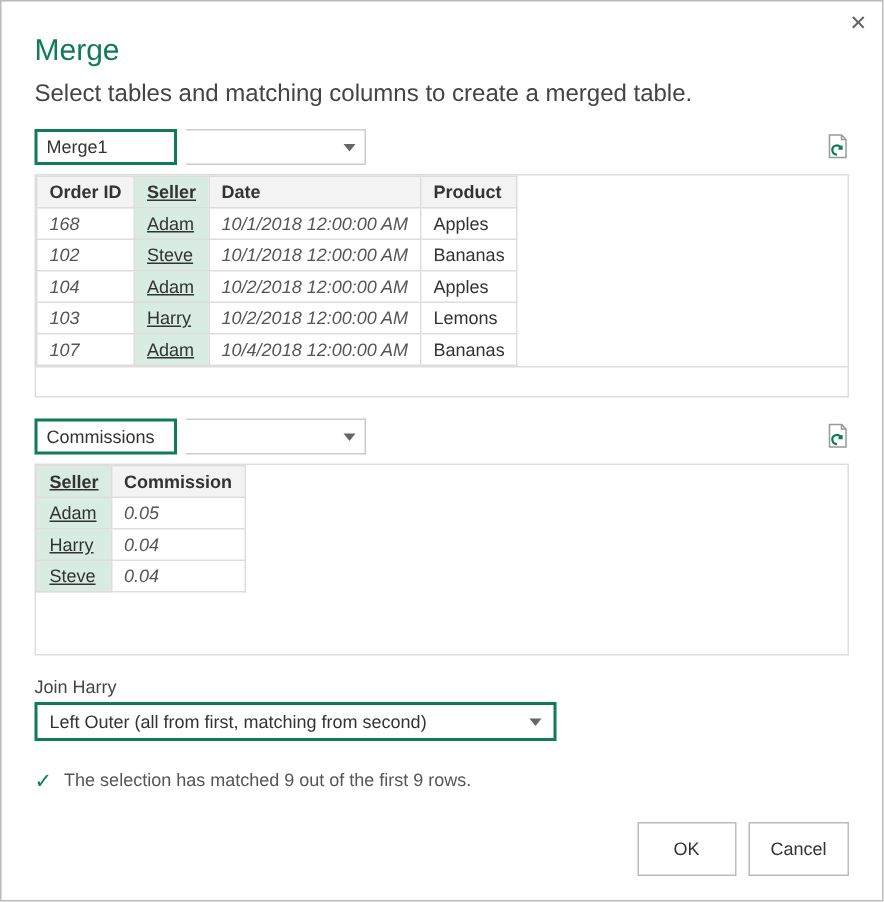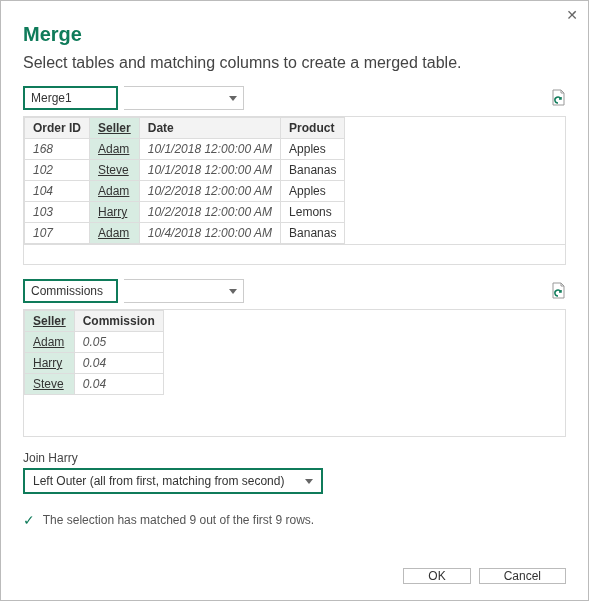--- a/index.html
+++ b/index.html
@@ -20,21 +20,21 @@
   }
   .close-x {
     position: absolute;
     top: 6px; right: 10px;
     font-size: 14px;
     color: #666;
     cursor: pointer;
   }
   h1.title {
     font-size: 20px;
-    font-weight: 700;
+    font-weight: 400;
     color: #0f7b5a;
     margin: 4px 0 8px 0;
   }
   .subtitle {
     font-size: 16px;
     color: #444;
     margin-bottom: 14px;
   }
   .table-select-row {
     display: flex;
@@ -102,21 +102,21 @@
     margin-bottom: 14px;
   }
   .label-joinkind {
     font-size: 12px;
     color: #444;
     margin-top: 14px;
     margin-bottom: 3px;
   }
   .joinkind-select {
     border: 2px solid #0f7b5a;
-    width: 300px;
+    width: 348px;
     height: 26px;
     display: flex;
     align-items: center;
     justify-content: space-between;
     padding: 0 8px;
     font-size: 12px;
   }
   .status-row {
     display: flex;
     align-items: center;
@@ -131,26 +131,26 @@
   }
   .button-row {
     position: absolute;
     bottom: 16px;
     right: 22px;
     display: flex;
     gap: 8px;
   }
   .btn {
     min-width: 66px;
-    height: 16px;
+    height: 36px;
     border: 1px solid #bbb;
     background: #fff;
     font-size: 12px;
     display:flex;align-items:center;justify-content:center;
-    padding: 0 24px;
+    padding: 0 14px;
     cursor:pointer;
   }
 </style>
 </head>
 <body>
 
 <div class="dialog">
   <div class="close-x">✕</div>
 
   <h1 class="title">Merge</h1>

